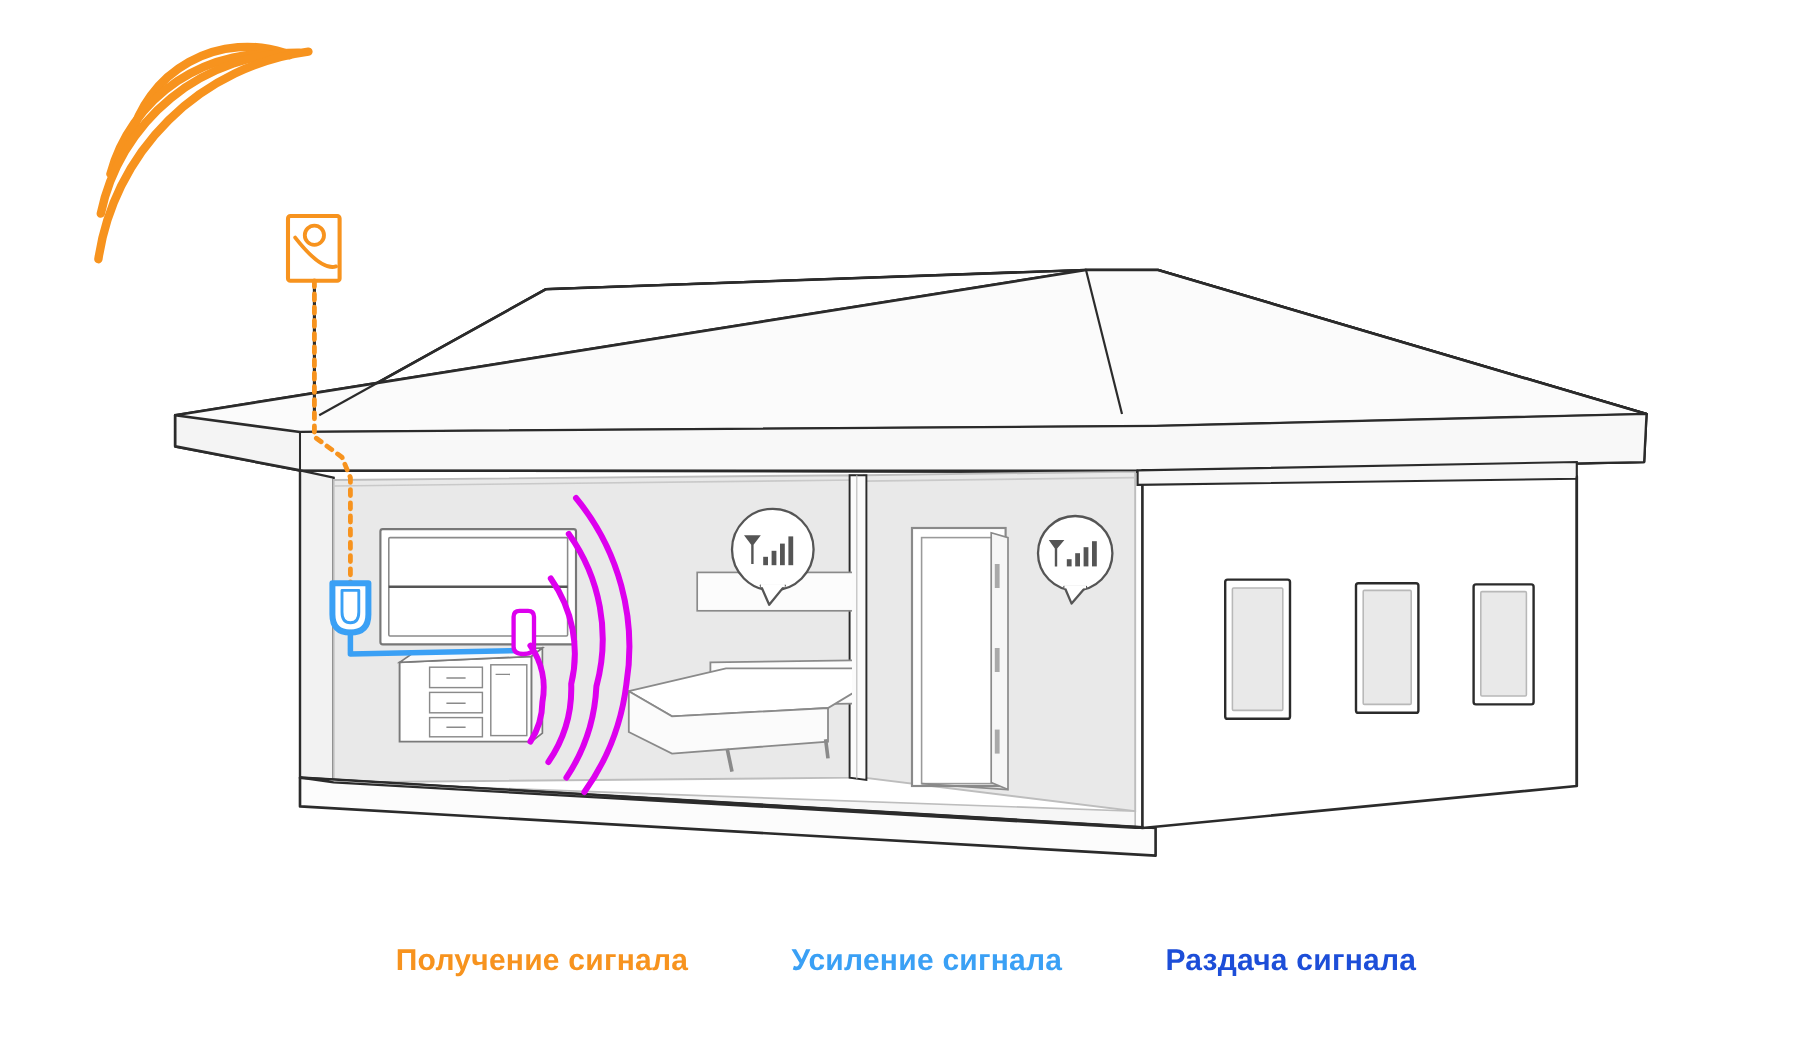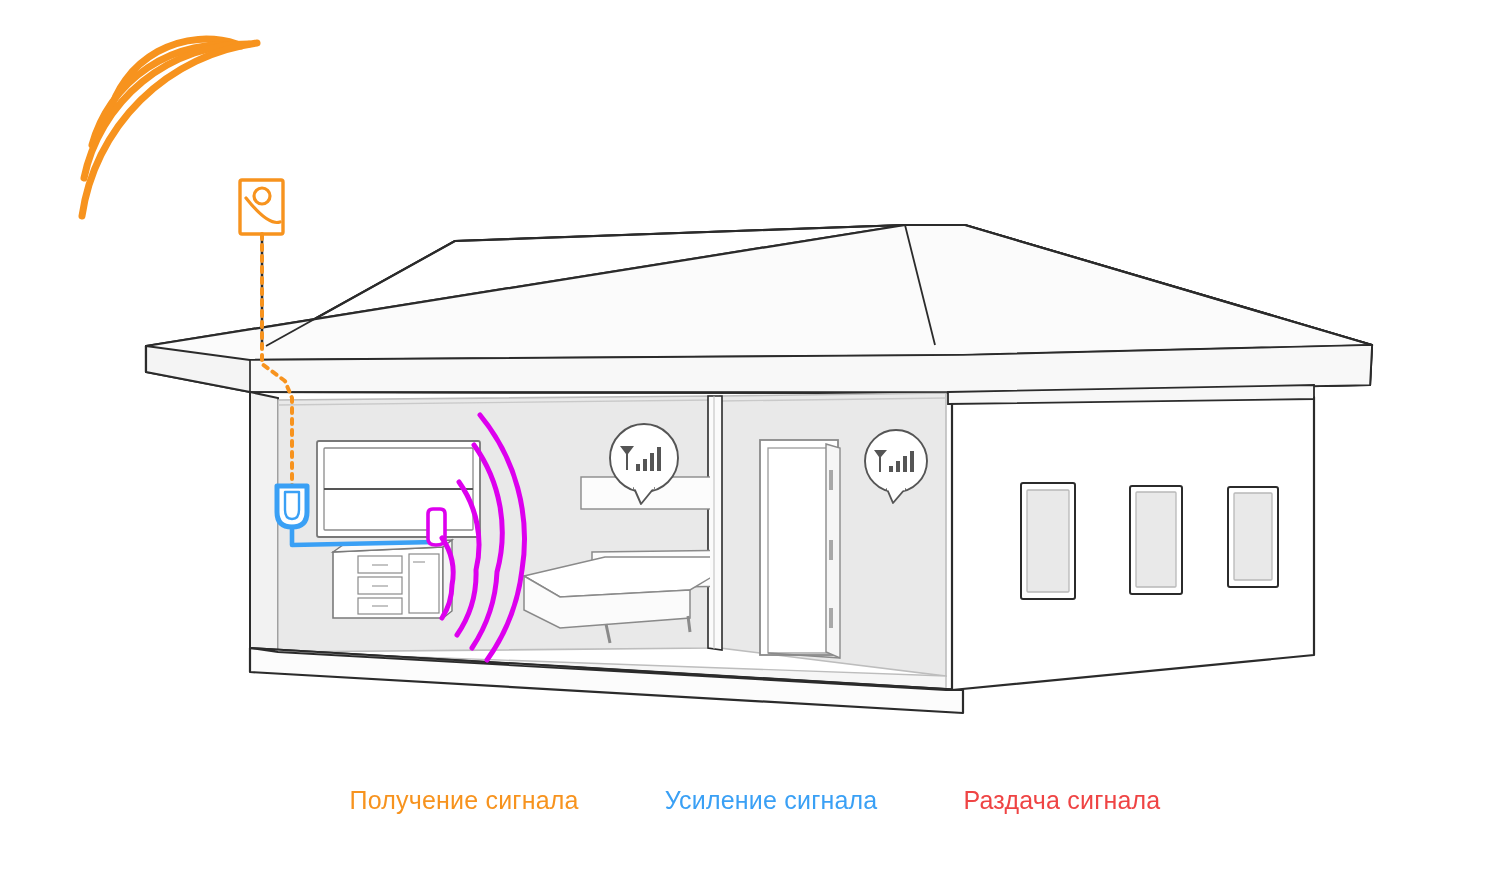--- a/index.html
+++ b/index.html
@@ -30,28 +30,28 @@
     top: 762px;
     width: 1510px;
     display: flex;
     justify-content: center;
     align-items: baseline;
     gap: 86px;
     pointer-events: none;
   }
   .legend-item {
     font-family: "Liberation Sans", sans-serif;
-    font-weight: normal;
+    font-weight: bold;
     font-size: 25px;
     letter-spacing: 0.2px;
     white-space: nowrap;
   }
   .legend-receive { color: #F7931E; }
   .legend-amplify { color: #3AA0F5; margin-top: 24px; }
-  .legend-distribute { color: #ef4444; }
+  .legend-distribute { color: #1d4ed8; }
 </style>
 </head>
 <body>
 
 <div id="stage">
 
   <svg id="scene" viewBox="0 0 1510 876" xmlns="http://www.w3.org/2000/svg">
 
     <defs>
       <clipPath id="clipRoomA">

